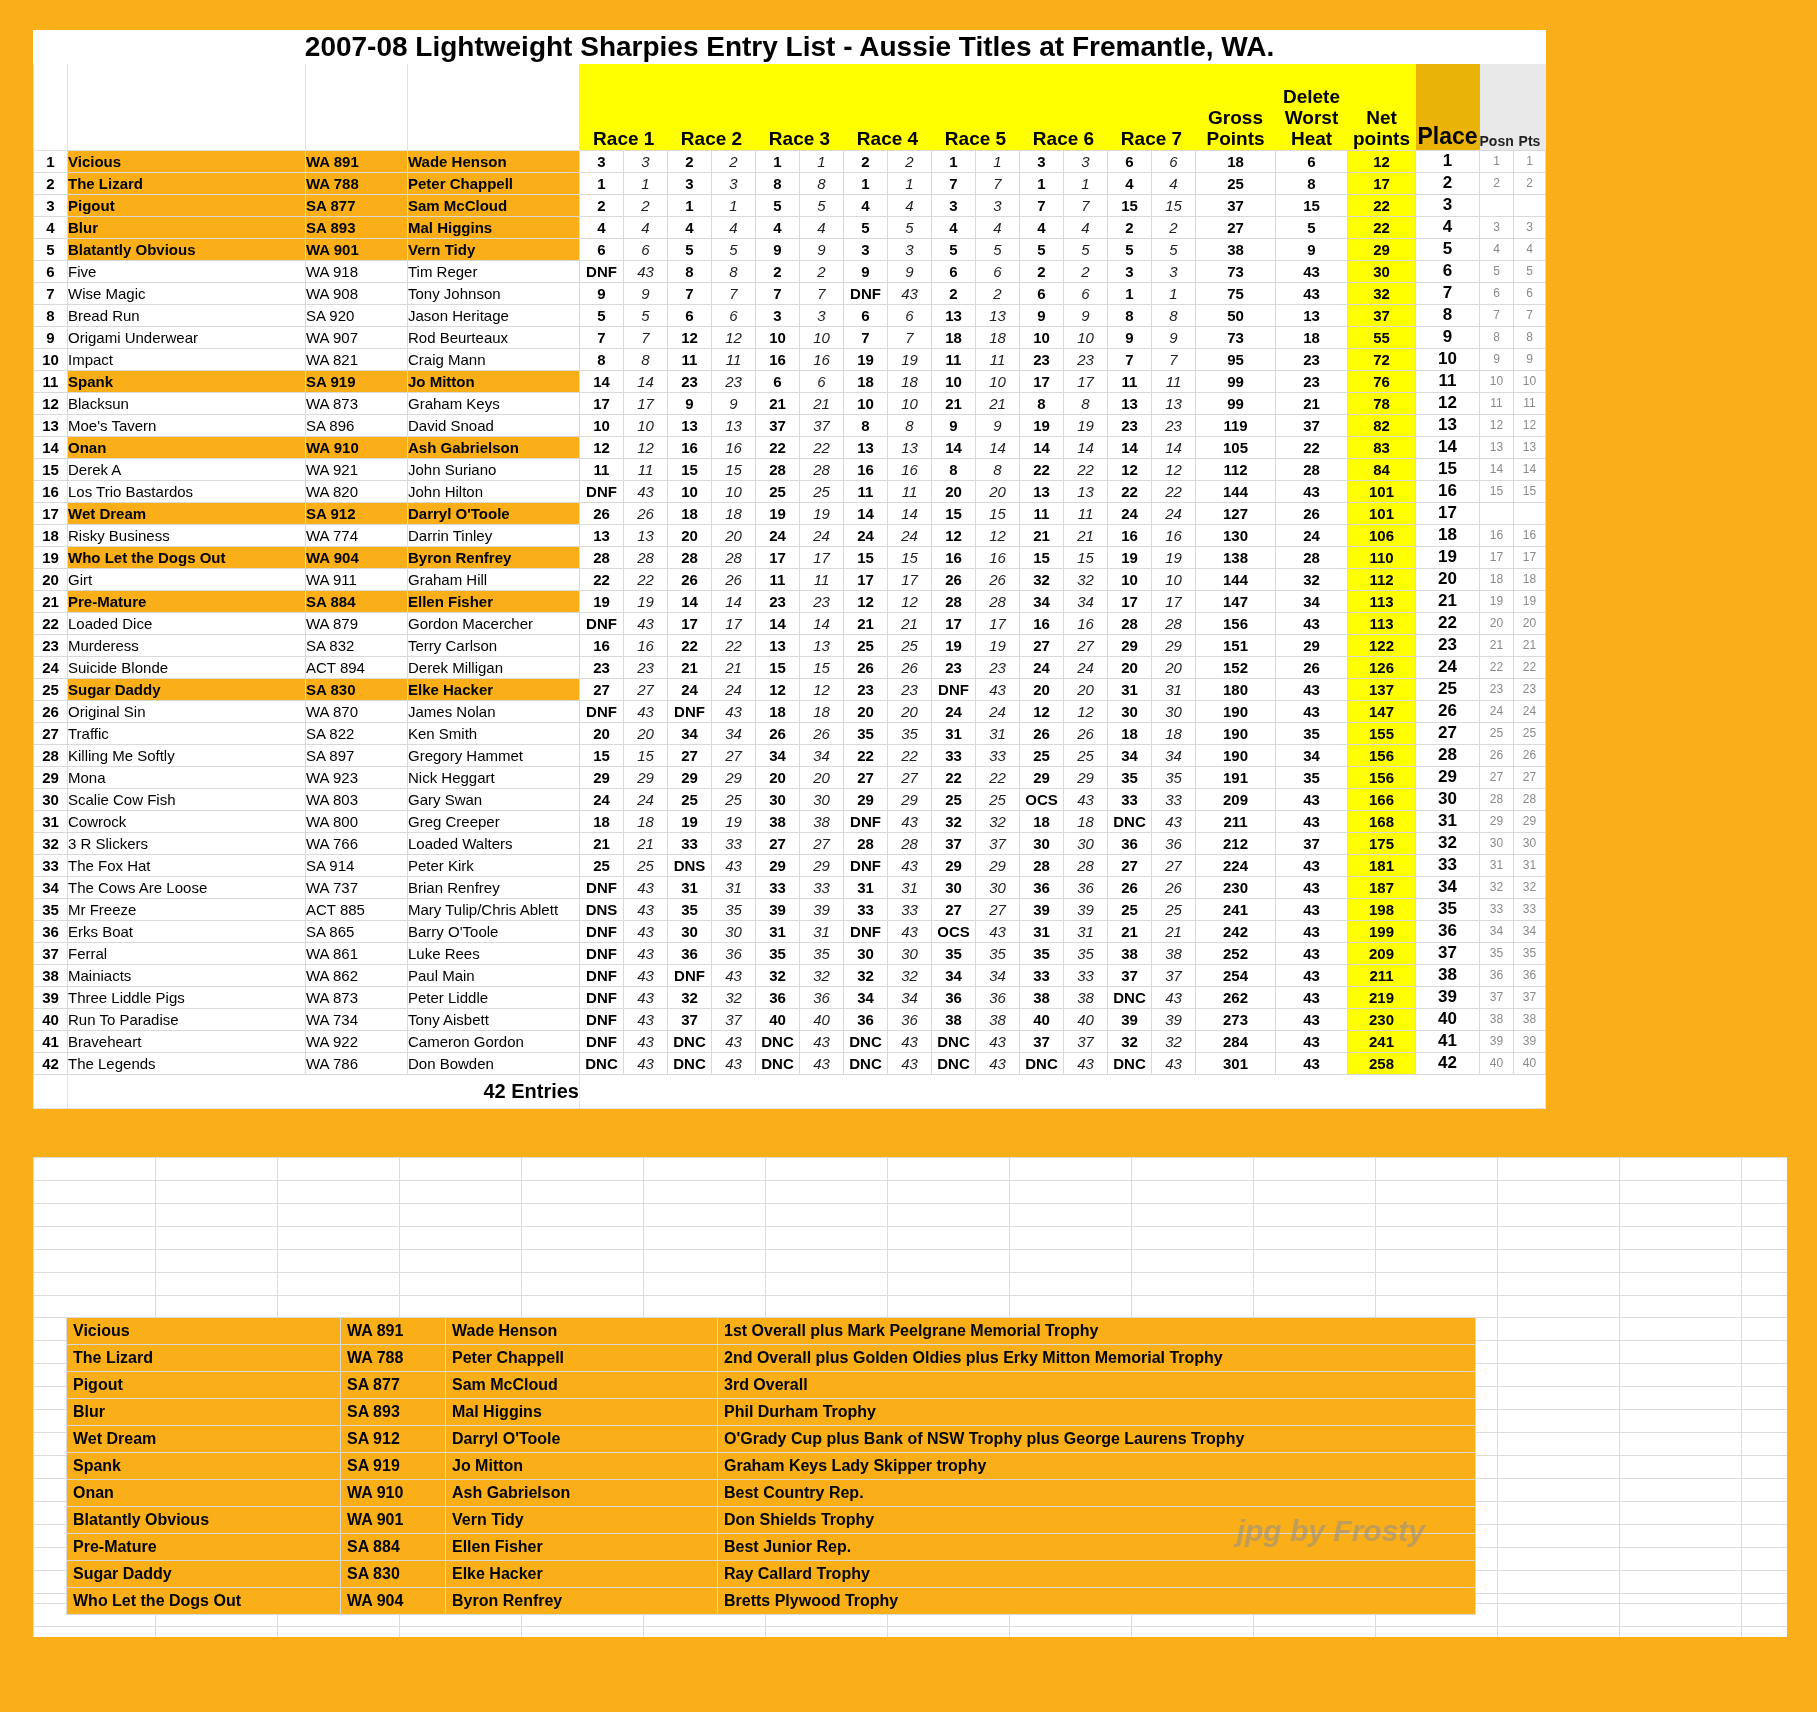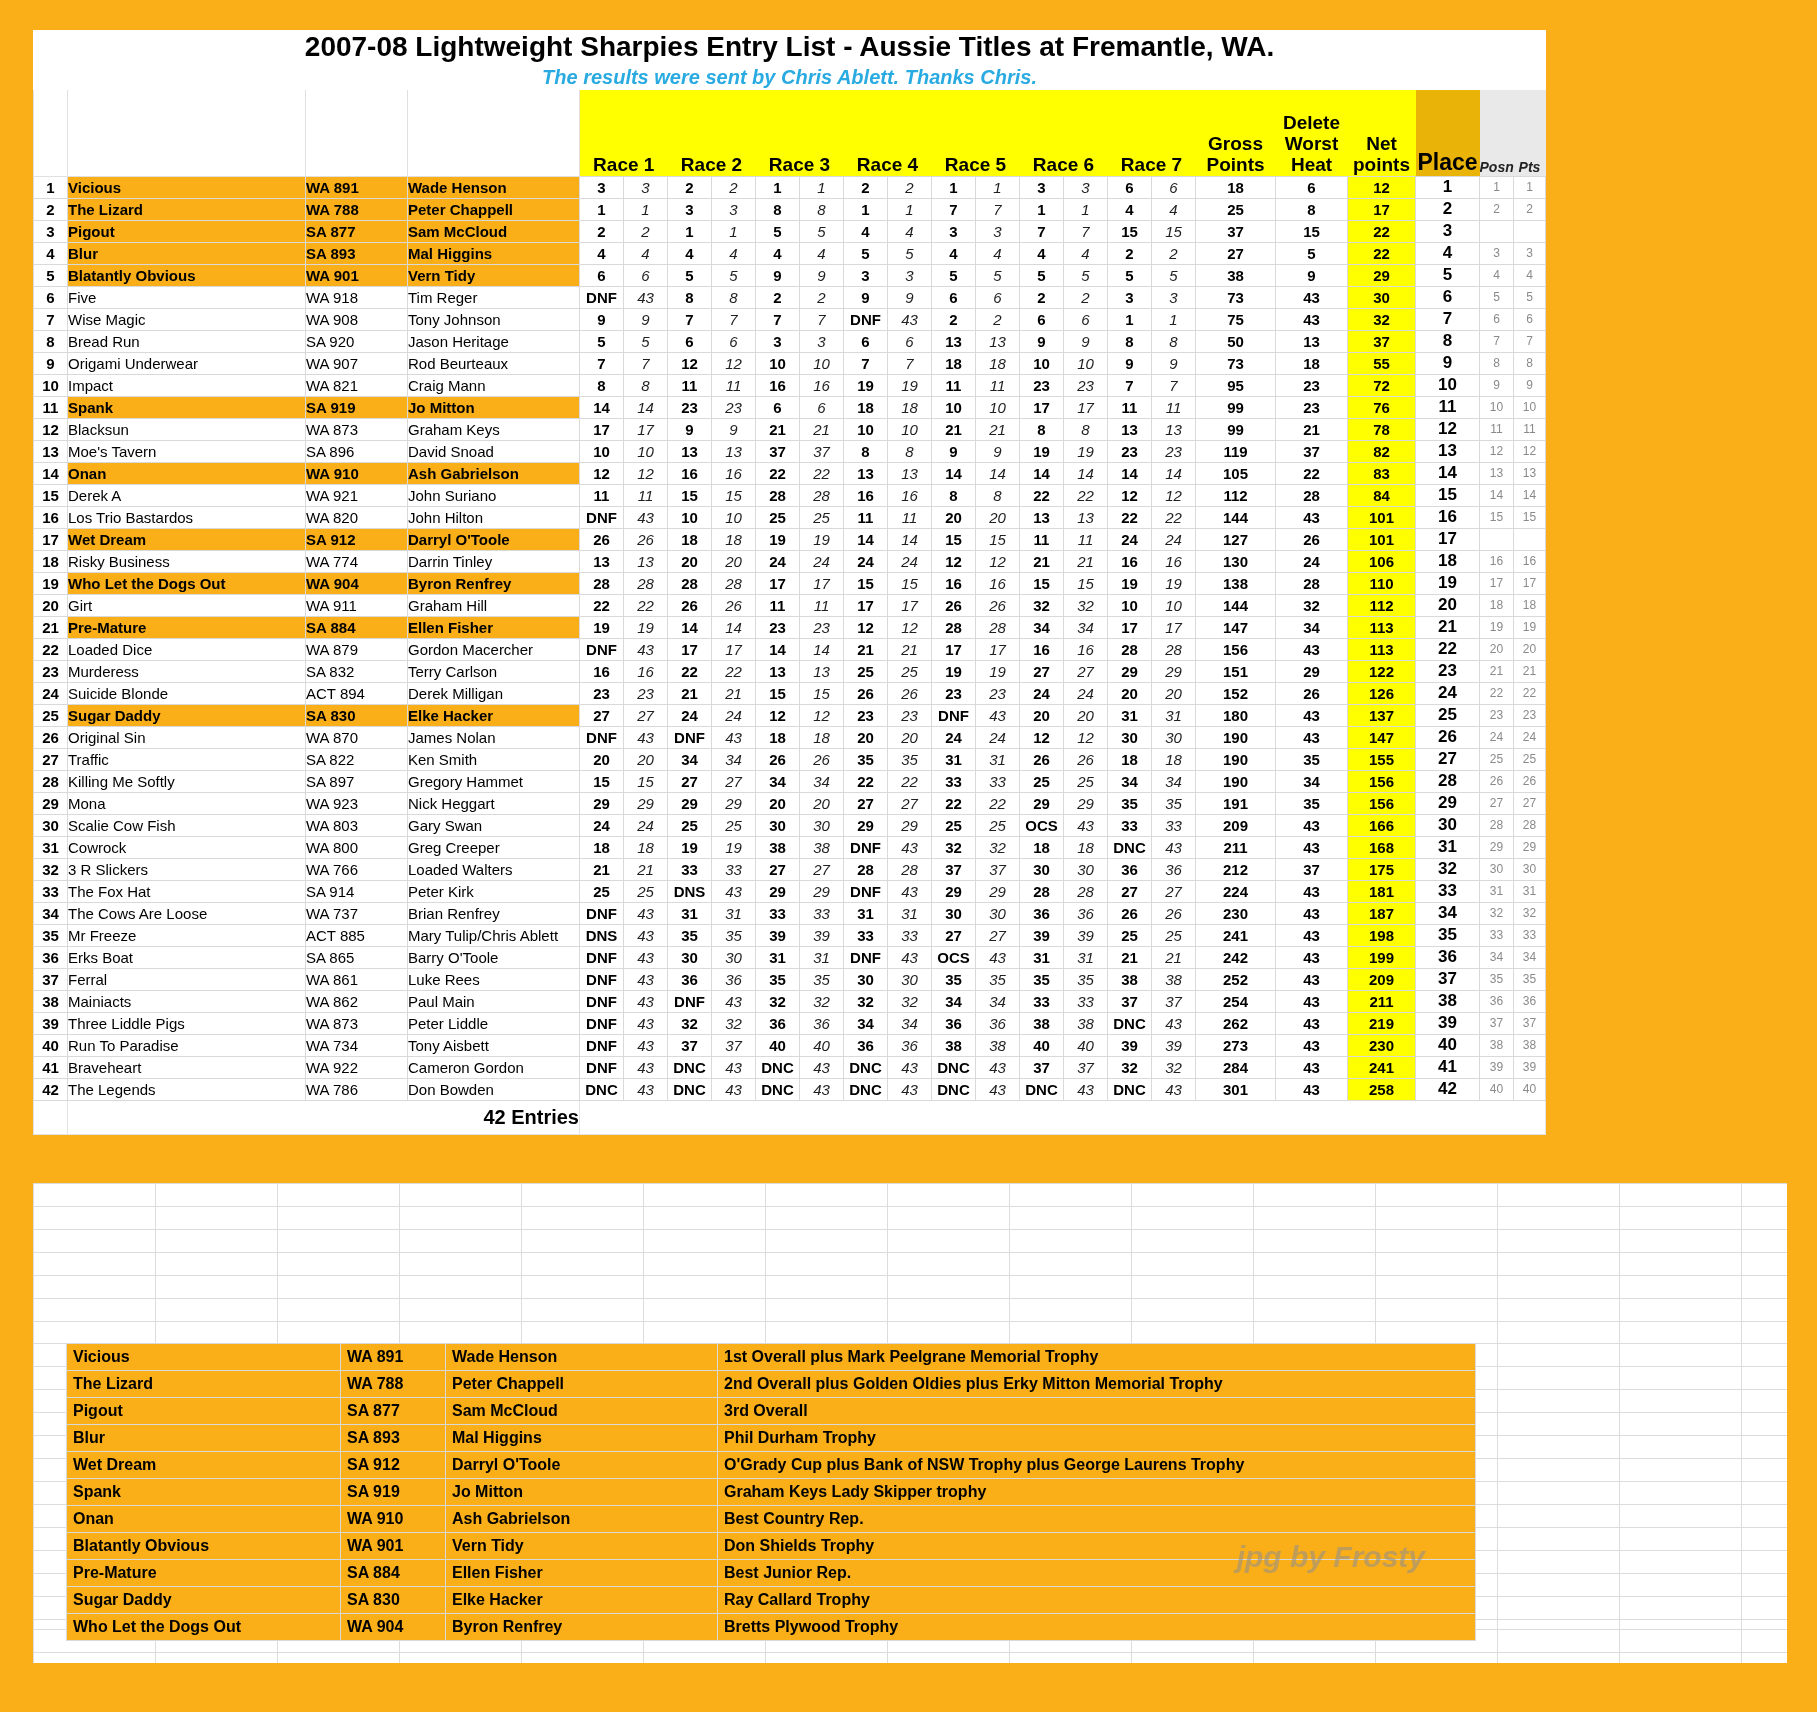--- a/index.html
+++ b/index.html
@@ -11,21 +11,21 @@
   table.sheet th,table.sheet td{box-sizing:border-box;overflow:hidden;white-space:nowrap;padding:0;}
   .title-row th{height:34px;font-size:28px;font-weight:bold;color:#000;text-align:center;
                 padding-left:240px;vertical-align:middle;border:0;}
   .subtitle-row th{height:26px;font-size:20px;font-weight:bold;font-style:italic;color:#29ABE2;
                    text-align:center;padding-left:240px;vertical-align:middle;border:0;}
   .colhead-row th{height:86px;vertical-align:bottom;text-align:center;padding-bottom:5px;line-height:1.12;}
   .h-empty{background:#ffffff;border:1px solid #e0e0e0;border-top:0;}
   .h-race{background:#FFFF00;font-size:19px;border:0;}
   .h-gross,.h-del,.h-net{background:#FFFF00;font-size:19px;border:0;white-space:normal !important;}
   .h-place{background:#eab308;font-size:23px;border:0;}
-  .h-posn,.h-pts{background:#E9E9E9;font-size:14px;color:#222;border:0;font-style:italic;}
+  .h-posn,.h-pts{background:#E9E9E9;font-size:14px;color:#222;border:0;}
   tbody td{height:22px;border:1px solid #d9d9d9;font-size:15px;text-align:center;color:#000;vertical-align:middle;}
   td.num{font-weight:bold;}
   td.boat,td.sail,td.skipper{text-align:left;padding-left:5px;}
   tr.hl td.boat,tr.hl td.sail,tr.hl td.skipper{background:#FAAF19;font-weight:bold;}
   td.rv{font-weight:bold;}
   td.ri{font-style:italic;color:#1f1f1f;}
   td.gross,td.del{font-weight:bold;}
   td.net{background:#FFFF00;font-weight:bold;}
   td.place{font-weight:bold;font-size:17px;}
   td.posn,td.pts{font-size:12px;color:#8a8a8a;}
@@ -78,23 +78,20 @@
           <col style="width:72px">
           <col style="width:68px">
         <col style="width:64px">
           <col style="width:34px">
           <col style="width:32px">
       </colgroup>
       <thead>
         <tr class="title-row">
           <th colspan="24">2007-08 Lightweight Sharpies Entry List - Aussie Titles at Fremantle, WA.</th>
         </tr>
-        <tr class="subtitle-row">
-          <th colspan="24">The results were sent by Chris Ablett.  Thanks Chris.</th>
-        </tr>
         <tr class="colhead-row">
           <th class="h-empty"></th>
           <th class="h-empty"></th>
           <th class="h-empty"></th>
           <th class="h-empty"></th>
           <th class="h-race" colspan="2">Race 1</th>
           <th class="h-race" colspan="2">Race 2</th>
           <th class="h-race" colspan="2">Race 3</th>
           <th class="h-race" colspan="2">Race 4</th>
           <th class="h-race" colspan="2">Race 5</th>

